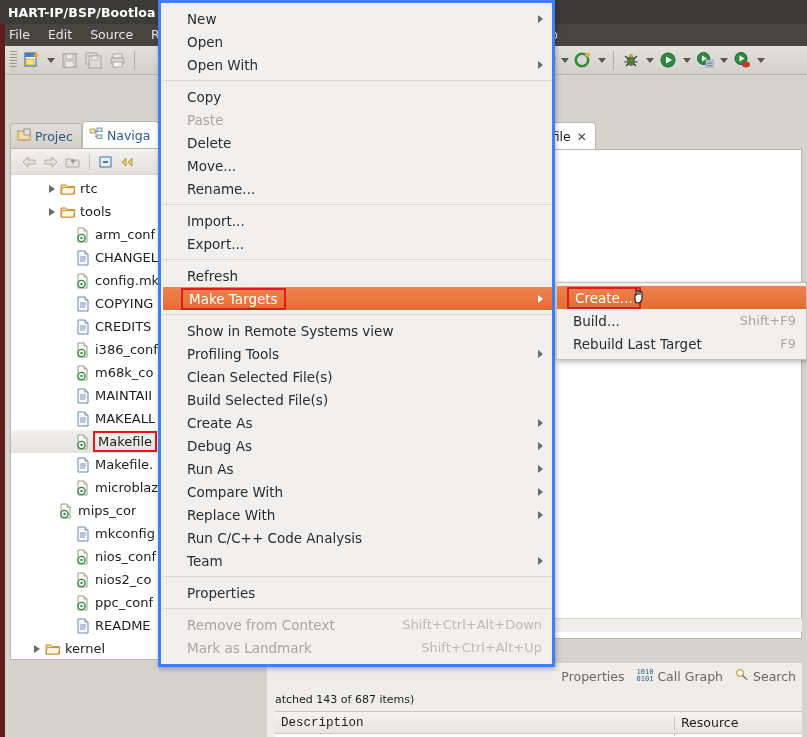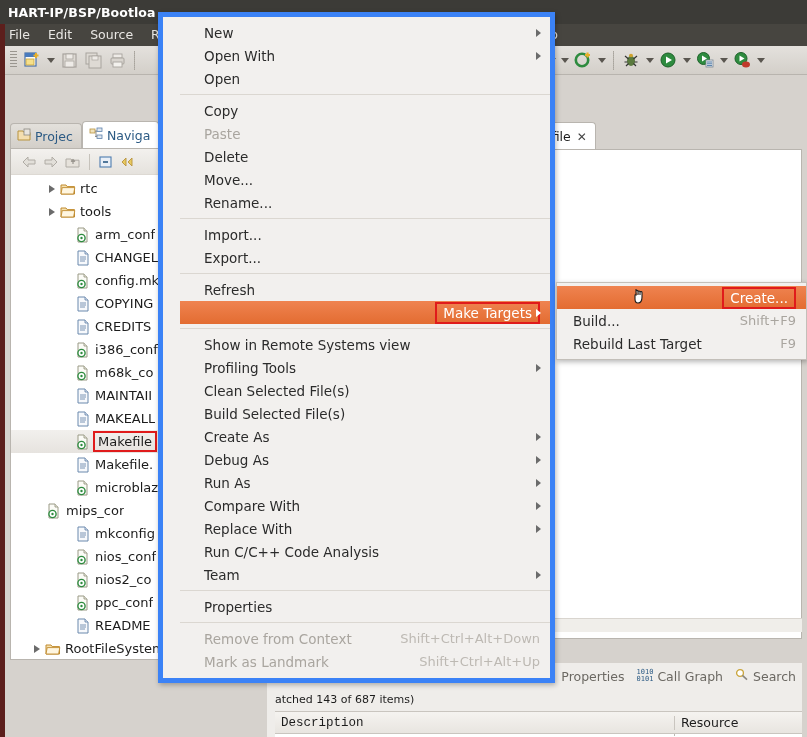--- a/index.html
+++ b/index.html
@@ -211,46 +211,45 @@
   .prow .c2 { flex:1; }
 
   
   .leftbottom {
     position:absolute; left:5px; top:588px; width:255px; height:148px;
     background:#d6d2cd;
   }
 
   
   .ctxmenu {
-    position: absolute; left: 158px; top: 12px; width: 397px;
+    position: absolute; left: 158px; top: 0; width: 397px;
     background: #f2f0ee;
-    border: 5px solid #3b82f6;
+    border: 3px solid #3b82f6;
     box-shadow: 1px 2px 5px rgba(0,0,0,.28);
-    padding: 4px 0 5px 17px;
+    padding: 4px 0 5px 2px;
     z-index: 50;
   }
   .mitem {
     height: 23px; display: flex; align-items: center;
     padding: 0 10px 0 24px; font-size: 13.5px; color: #2b2b2b;
     position: relative; white-space: nowrap;
   }
   .mitem.disabled { color: #a9a59f; }
   .mitem .accel { margin-left: auto; padding-left: 24px; color: #a9a59f; font-size:13px;}
   .mitem.disabled .accel { color:#bdb9b3; }
   .mitem .sub {
     position: absolute; right: 9px; top: 50%; margin-top: -4px;
     width: 0; height: 0;
     border-top: 4px solid transparent; border-bottom: 4px solid transparent;
     border-left: 5px solid #6b6b6b;
   }
   .msep { height: 1px; background: #dbd7d1; margin: 4px 0; }
   .mitem.hl {
     background: linear-gradient(#ef8350, #e36c31);
     color: #ffffff;
-    justify-content: flex-end;
   }
   .mitem.hl .sub { border-left-color: #ffffff; }
   .mitem.hl .boxed {
     border: 2px solid #e01b1b; padding: 0 6px; margin-left: -6px; line-height: 18px;
   }
 
   
   .submenu {
     position: absolute; left: 556px; top: 282px; width: 251px;
     background: #f2f0ee;
@@ -589,21 +588,21 @@
               <span class="ticon">
                 <svg width="15" height="16" viewBox="0 0 15 16">
                   <path d="M2 1 h6 l3 3 v11 H2 Z" fill="#fbfbf6" stroke="#9a9a86" stroke-width="1"></path>
                   <path d="M8 1 v3 h3" fill="#e8e8dc" stroke="#9a9a86" stroke-width=".9"></path>
                   <circle cx="5.5" cy="11" r="3.6" fill="#ffffff" stroke="#2e8b3f" stroke-width="1.4"></circle>
                   <circle cx="5.5" cy="11" r="1.2" fill="#2e8b3f"></circle>
                 </svg>
               </span>
               <span class="tlabel">microblaz</span>
             </div>
-            <div class="trow" style="padding-left: 20px;">
+            <div class="trow" style="padding-left: 32px;">
               <span class="tw"></span>
               <span class="ticon">
                 <svg width="15" height="16" viewBox="0 0 15 16">
                   <path d="M2 1 h6 l3 3 v11 H2 Z" fill="#fbfbf6" stroke="#9a9a86" stroke-width="1"></path>
                   <path d="M8 1 v3 h3" fill="#e8e8dc" stroke="#9a9a86" stroke-width=".9"></path>
                   <circle cx="5.5" cy="11" r="3.6" fill="#ffffff" stroke="#2e8b3f" stroke-width="1.4"></circle>
                   <circle cx="5.5" cy="11" r="1.2" fill="#2e8b3f"></circle>
                 </svg>
               </span>
               <span class="tlabel">mips_cor</span>
@@ -658,20 +657,30 @@
             <div class="trow" style="padding-left: 49px; text-align: center;">
               <span class="tw"></span>
               <span class="ticon">
                 <svg width="14" height="16" viewBox="0 0 14 16">
                   <path d="M2 1 h7 l3 3 v11 H2 Z" fill="#f7f9fc" stroke="#6b89ad" stroke-width="1"></path>
                   <path d="M9 1 v3 h3" fill="#dde6f1" stroke="#6b89ad" stroke-width=".9"></path>
                   <path d="M4 7 h6 M4 9 h6 M4 11 h5" stroke="#6b89ad" stroke-width=".9"></path>
                 </svg>
               </span>
               <span class="tlabel">README</span>
+            </div>
+            <div class="trow" style="padding-left: 19px;">
+              <span class="tw"><i></i></span>
+              <span class="ticon">
+                <svg width="16" height="14" viewBox="0 0 16 14">
+                  <path d="M1 3 h5 l1.2 1.6 h7.3 V12 H1 Z" fill="#f6e2b0" stroke="#c08a2e" stroke-width="1"></path>
+                  <path d="M2.2 5.6 h12.6 L13.6 12 H1 Z" fill="#fff6e0" stroke="#c08a2e" stroke-width=".9"></path>
+                </svg>
+              </span>
+              <span class="tlabel">kernel</span>
             </div>
             <div class="trow" style="padding-left: 19px;">
               <span class="tw"><i></i></span>
               <span class="ticon">
                 <svg width="16" height="14" viewBox="0 0 16 14">
                   <path d="M1 3 h5 l1.2 1.6 h7.3 V12 H1 Z" fill="#f6e2b0" stroke="#c08a2e" stroke-width="1"></path>
                   <path d="M2.2 5.6 h12.6 L13.6 12 H1 Z" fill="#fff6e0" stroke="#c08a2e" stroke-width=".9"></path>
                 </svg>
               </span>
               <span class="tlabel">RootFileSystem</span>
@@ -760,25 +769,25 @@
 
     <div class="leftbottom"></div>
   </div>
 
   <div class="ctxmenu" id="ctxmenu">
       <div class="mitem">
         <span>New</span>
         <span class="sub"></span>
       </div>
       <div class="mitem">
+        <span>Open</span>
+      </div>
+      <div class="mitem">
         <span>Open With</span>
         <span class="sub"></span>
-      </div>
-      <div class="mitem">
-        <span>Open</span>
       </div>
       <div class="msep"></div>
       <div class="mitem">
         <span>Copy</span>
       </div>
       <div class="mitem disabled">
         <span>Paste</span>
       </div>
       <div class="mitem">
         <span>Delete</span>

